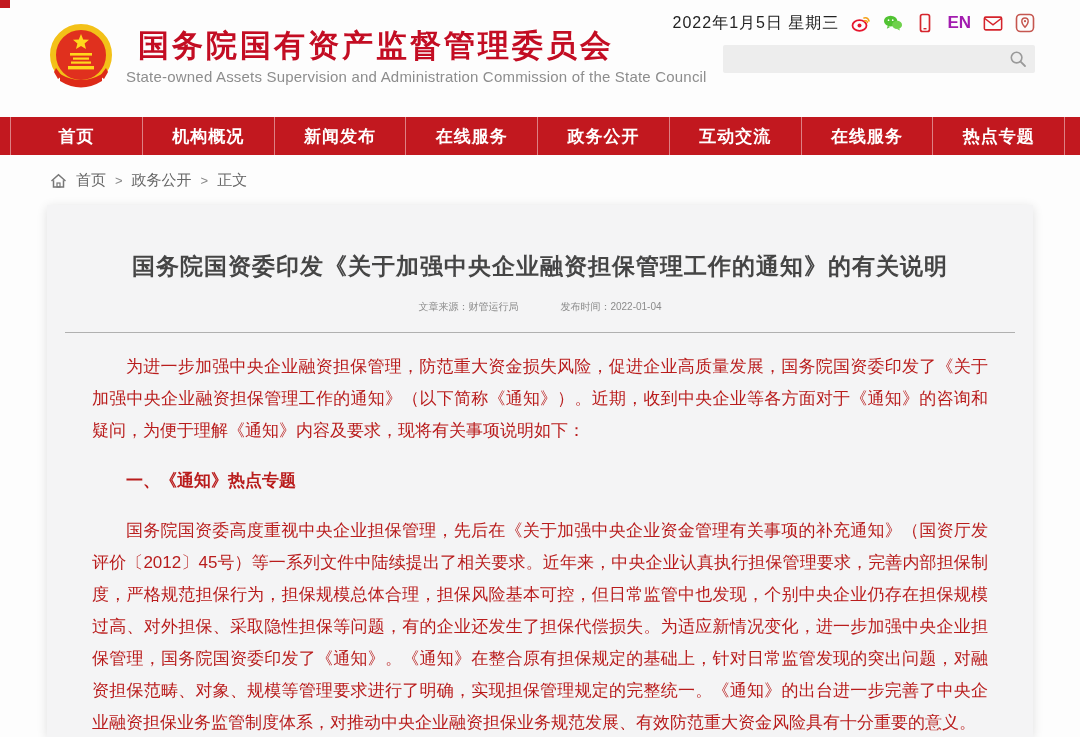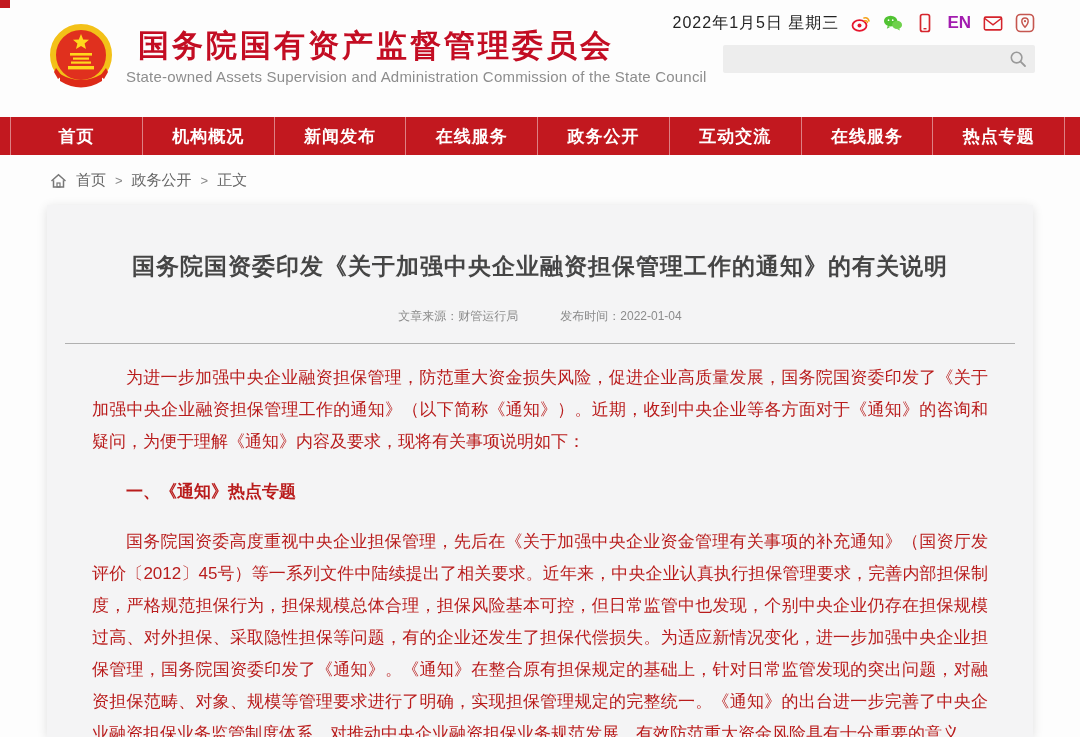--- a/index.html
+++ b/index.html
@@ -63,21 +63,21 @@
 
   
   .card {
     position:absolute; top:205px; left:47px; width:986px; height:532px;
     background:#f4f4f5; box-shadow:0 2px 10px rgba(0,0,0,.12);
     padding:46px 45px 8px 45px;
   }
   .article-title {
     margin:0; text-align:center; font-size:23px; font-weight:600; color:#454545; letter-spacing:1px;
   }
-  .article-meta { margin-top:26px; text-align:center; font-size:12px; color:#8b8b8b; }
+  .article-meta { margin-top:18px; text-align:center; font-size:10px; color:#8b8b8b; }
   .article-meta .gap { display:inline-block; width:42px; }
   .meta-hr { margin:18px -27px 0 -27px; border:none; border-top:1px solid #b0b0b0; height:0; }
   .article-body { margin-top:6px; }
   .article-body p {
     margin:18px 0 0 0; font-size:17px; line-height:32px; color:#b91c1c;
     text-align:justify; text-indent:2em;
   }
   .section-heading {
     margin:22px 0 0 0; font-size:17px; line-height:32px; font-weight:bold; color:#2f2f3a; text-indent:2em;
   }

